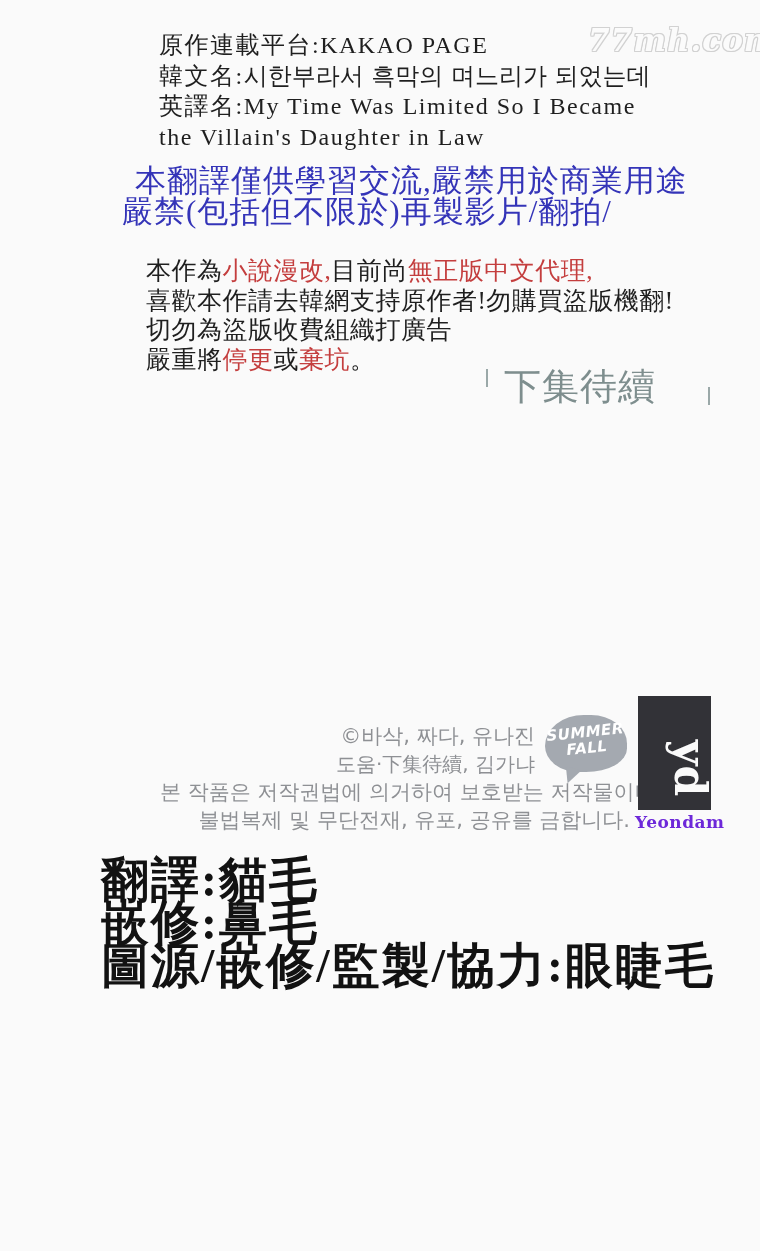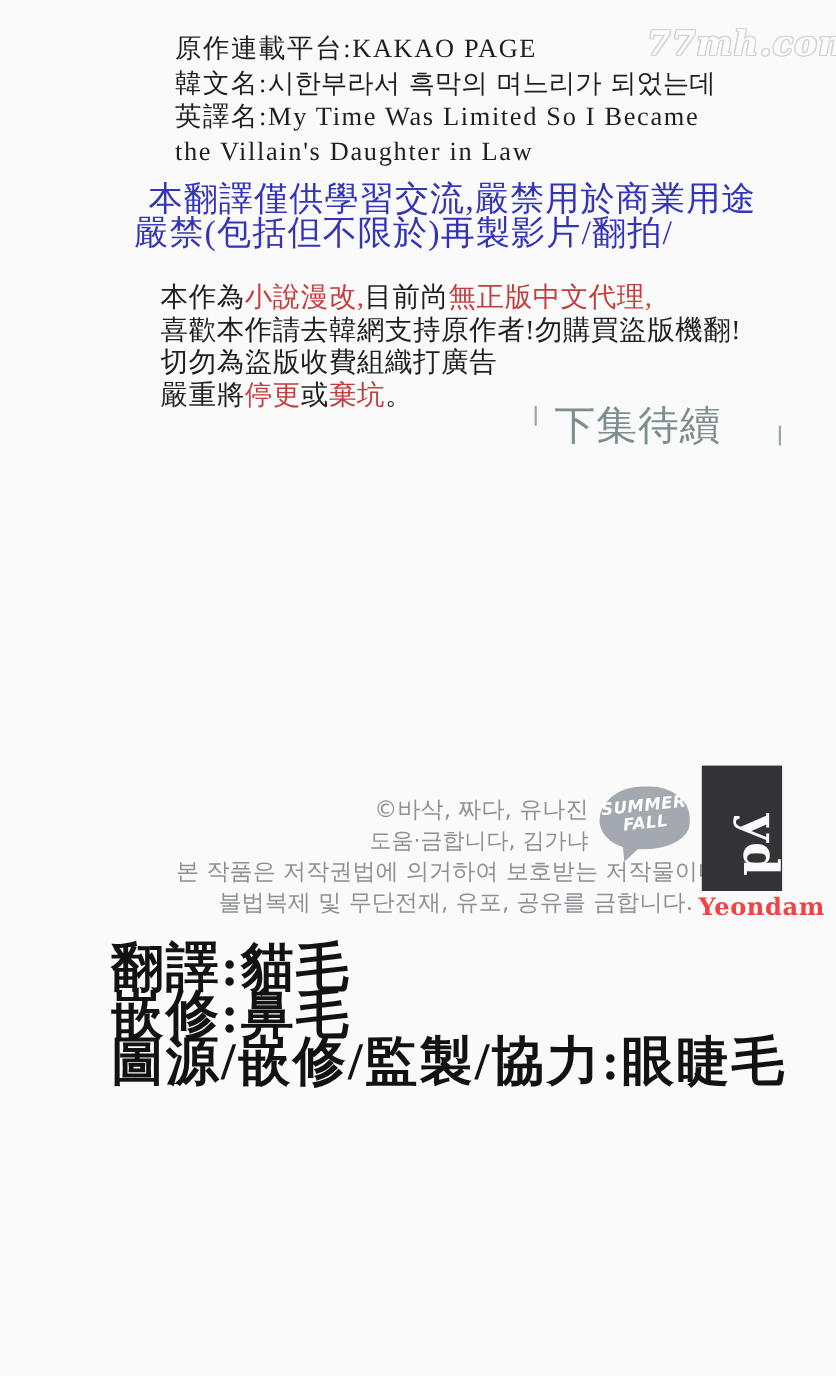--- a/index.html
+++ b/index.html
@@ -83,21 +83,21 @@
   .yd-monogram{
     position:absolute;left:24px;top:50px;
     color:#fafafa;
     font-family:"DejaVu Serif","Liberation Serif",serif;
     font-weight:bold;font-size:44px;line-height:44px;
     transform:rotate(90deg);
   }
   .yd-name{
     position:absolute;left:635px;top:812px;width:80px;
     font-family:"DejaVu Serif","Liberation Serif",serif;
-    font-weight:bold;font-size:22px;color:#ef4444;letter-spacing:0.5px;
+    font-weight:bold;font-size:17px;color:#6d28d9;letter-spacing:0.5px;
   }
   
   .credits-block{position:absolute;left:101px;top:858px;width:640px;color:#121212;}
   .credit-line{
     font-weight:bold;
     font-size:48px;line-height:43px;letter-spacing:2px;white-space:nowrap;
   }
 </style>
 </head>
 <body>
@@ -126,21 +126,21 @@
   </div>
 
   <div class="tbc">
     <div class="tbc-bar left"></div>
     <div class="tbc-text">下集待續</div>
     <div class="tbc-bar right"></div>
   </div>
 
   <div class="publisher-text">
     <div class="pub-line short">©바삭, 짜다, 유나진</div>
-    <div class="pub-line short small">도움·금합니다, 김가냐</div>
+    <div class="pub-line short small">도움·下集待續, 김가냐</div>
     <div class="pub-line">본 작품은 저작권법에 의거하여 보호받는 저작물이며,</div>
     <div class="pub-line">불법복제 및 무단전재, 유포, 공유를 금합니다.</div>
   </div>
 
   <div class="bubble">
     <div class="bubble-tail"></div>
     <div class="bubble-text">
       <div>SUMMER</div>
       <div>FALL</div>
     </div>

